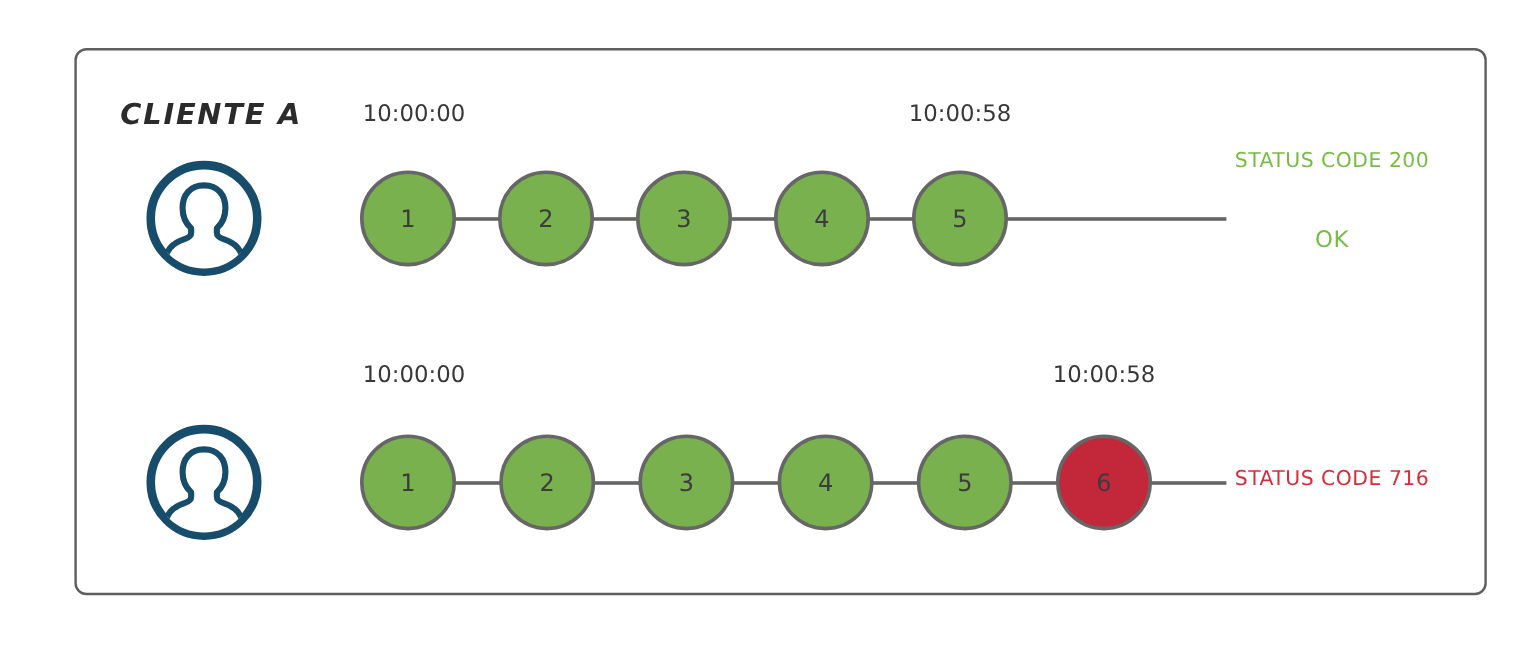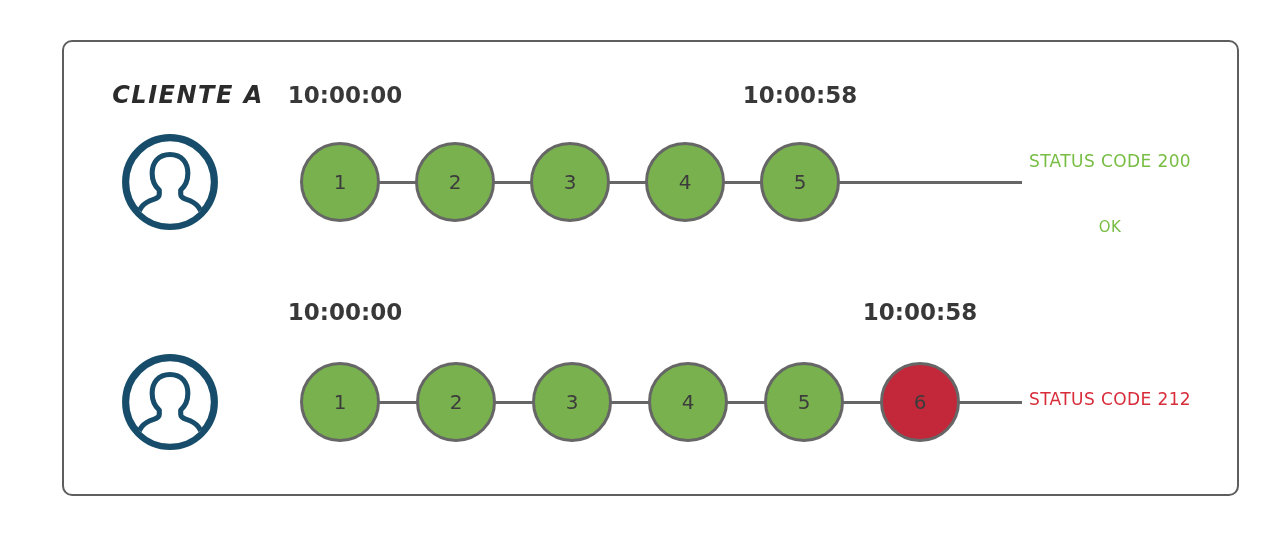--- a/index.html
+++ b/index.html
@@ -15,63 +15,63 @@
   .row { position:absolute; left:0; top:0; width:100%; height:100%; pointer-events:none; }
   .client-label {
     position:absolute; transform:translate(-50%,-50%);
     font-size:24px; font-weight:bold; font-style:italic; letter-spacing:1.5px;
     color:var(--label-text); white-space:nowrap;
   }
   .avatar { position:absolute; width:102px; height:102px; }
   .avatar svg { width:100%; height:100%; display:block; }
   .time {
     position:absolute; transform:translate(-50%,-50%);
-    font-size:23px; font-weight:bold; color:var(--timestamp-text); white-space:nowrap;
+    font-size:19px; font-weight:normal; color:var(--timestamp-text); white-space:nowrap;
   }
   .connector { position:absolute; height:3px; background:var(--connector); }
   .request-circle {
     position:absolute; width:80px; height:80px; border-radius:50%;
     border:3.5px solid var(--circle-border); box-sizing:border-box;
     display:flex; align-items:center; justify-content:center;
     font-size:20px; color:#3c3c3c;
   }
   .request-circle.ok { background:var(--request-ok); }
   .request-circle.blocked { background:var(--request-blocked); }
   .status {
     position:absolute; transform:translate(-50%,-50%);
     text-align:center; white-space:nowrap; letter-spacing:0.4px;
   }
   .status .l1 { font-size:17px; line-height:24px; }
-  .status .l2 { font-size:15px; line-height:20px;margin-top:44px; }
+  .status .l2 { font-size:19px; line-height:20px;margin-top:44px; }
   .status.success { color:var(--status-success); }
   .status.error { color:var(--status-error); }
 </style>
 </head>
 <body>
 
 <div class="canvas">
   <div class="frame"></div>
   <div id="rows-container">
   <div class="row">
-    <div class="client-label" style="left: 188px; top: 95px;">CLIENTE A</div>
+    <div class="client-label" style="left: 176px; top: 95px;">CLIENTE A</div>
     <div class="avatar" style="left: 119px; top: 131px;">
       <svg viewBox="0 0 100 100">
         <defs>
           <clipPath class="av-clip" id="avclip-0">
             <circle cx="50" cy="50" r="41"></circle>
           </clipPath>
         </defs>
         <circle cx="50" cy="50" r="43.5" fill="#ffffff" stroke="var(--avatar)" stroke-width="7"></circle>
         <path class="av-body" clip-path="url(#avclip-0)" fill="#ffffff" stroke="var(--avatar)" stroke-width="5" stroke-linejoin="round" d="M50 23 C 61.5 23 67.5 31 67.5 41.5 C 67.5 48.5 64.5 54.5 60.5 58 L60.5 62 C 60.5 64.5 63 66 66 67 C 75 70 82 74 84 94 L16 94 C 18 74 25 70 34 67 C 37 66 39.5 64.5 39.5 62 L39.5 58 C 35.5 54.5 32.5 48.5 32.5 41.5 C 32.5 31 38.5 23 50 23 Z"></path>
       </svg>
     </div>
     <div class="time start" style="left: 345px; top: 95px;">10:00:00</div>
     <div class="time end" style="left: 800px; top: 95px;">10:00:58</div>
     <div class="connector" style="left: 340px; top: 180.5px; width: 682px;"></div>
-    <div class="status success" style="left: 1110px; top: 193px;">
+    <div class="status success" style="left: 1110px; top: 166px;">
       <div class="l1">STATUS CODE 200</div>
       <div class="l2">OK</div>
     </div>
   <div class="request-circle ok" style="left: 300px; top: 142px;">1</div>
         <div class="request-circle ok" style="left: 415px; top: 142px;">2</div>
         <div class="request-circle ok" style="left: 530px; top: 142px;">3</div>
         <div class="request-circle ok" style="left: 645px; top: 142px;">4</div>
         <div class="request-circle ok" style="left: 760px; top: 142px;">5</div>
       </div>
 
@@ -84,21 +84,21 @@
           </clipPath>
         </defs>
         <circle cx="50" cy="50" r="43.5" fill="#ffffff" stroke="var(--avatar)" stroke-width="7"></circle>
         <path class="av-body" clip-path="url(#avclip-1)" fill="#ffffff" stroke="var(--avatar)" stroke-width="5" stroke-linejoin="round" d="M50 23 C 61.5 23 67.5 31 67.5 41.5 C 67.5 48.5 64.5 54.5 60.5 58 L60.5 62 C 60.5 64.5 63 66 66 67 C 75 70 82 74 84 94 L16 94 C 18 74 25 70 34 67 C 37 66 39.5 64.5 39.5 62 L39.5 58 C 35.5 54.5 32.5 48.5 32.5 41.5 C 32.5 31 38.5 23 50 23 Z"></path>
       </svg>
     </div>
     <div class="time start" style="left: 345px; top: 312px;">10:00:00</div>
     <div class="time end" style="left: 920px; top: 312px;">10:00:58</div>
     <div class="connector" style="left: 340px; top: 400.5px; width: 682px;"></div>
     <div class="status error" style="left: 1110px; top: 399px;">
-      <div class="l1">STATUS CODE 212</div>
+      <div class="l1">STATUS CODE 716</div>
     </div>
   <div class="request-circle ok" style="left: 300px; top: 362px;">1</div>
         <div class="request-circle ok" style="left: 416px; top: 362px;">2</div>
         <div class="request-circle ok" style="left: 532px; top: 362px;">3</div>
         <div class="request-circle ok" style="left: 648px; top: 362px;">4</div>
         <div class="request-circle ok" style="left: 764px; top: 362px;">5</div>
         <div class="request-circle blocked" style="left: 880px; top: 362px;">6</div>
       </div>
 </div>
 </div>

